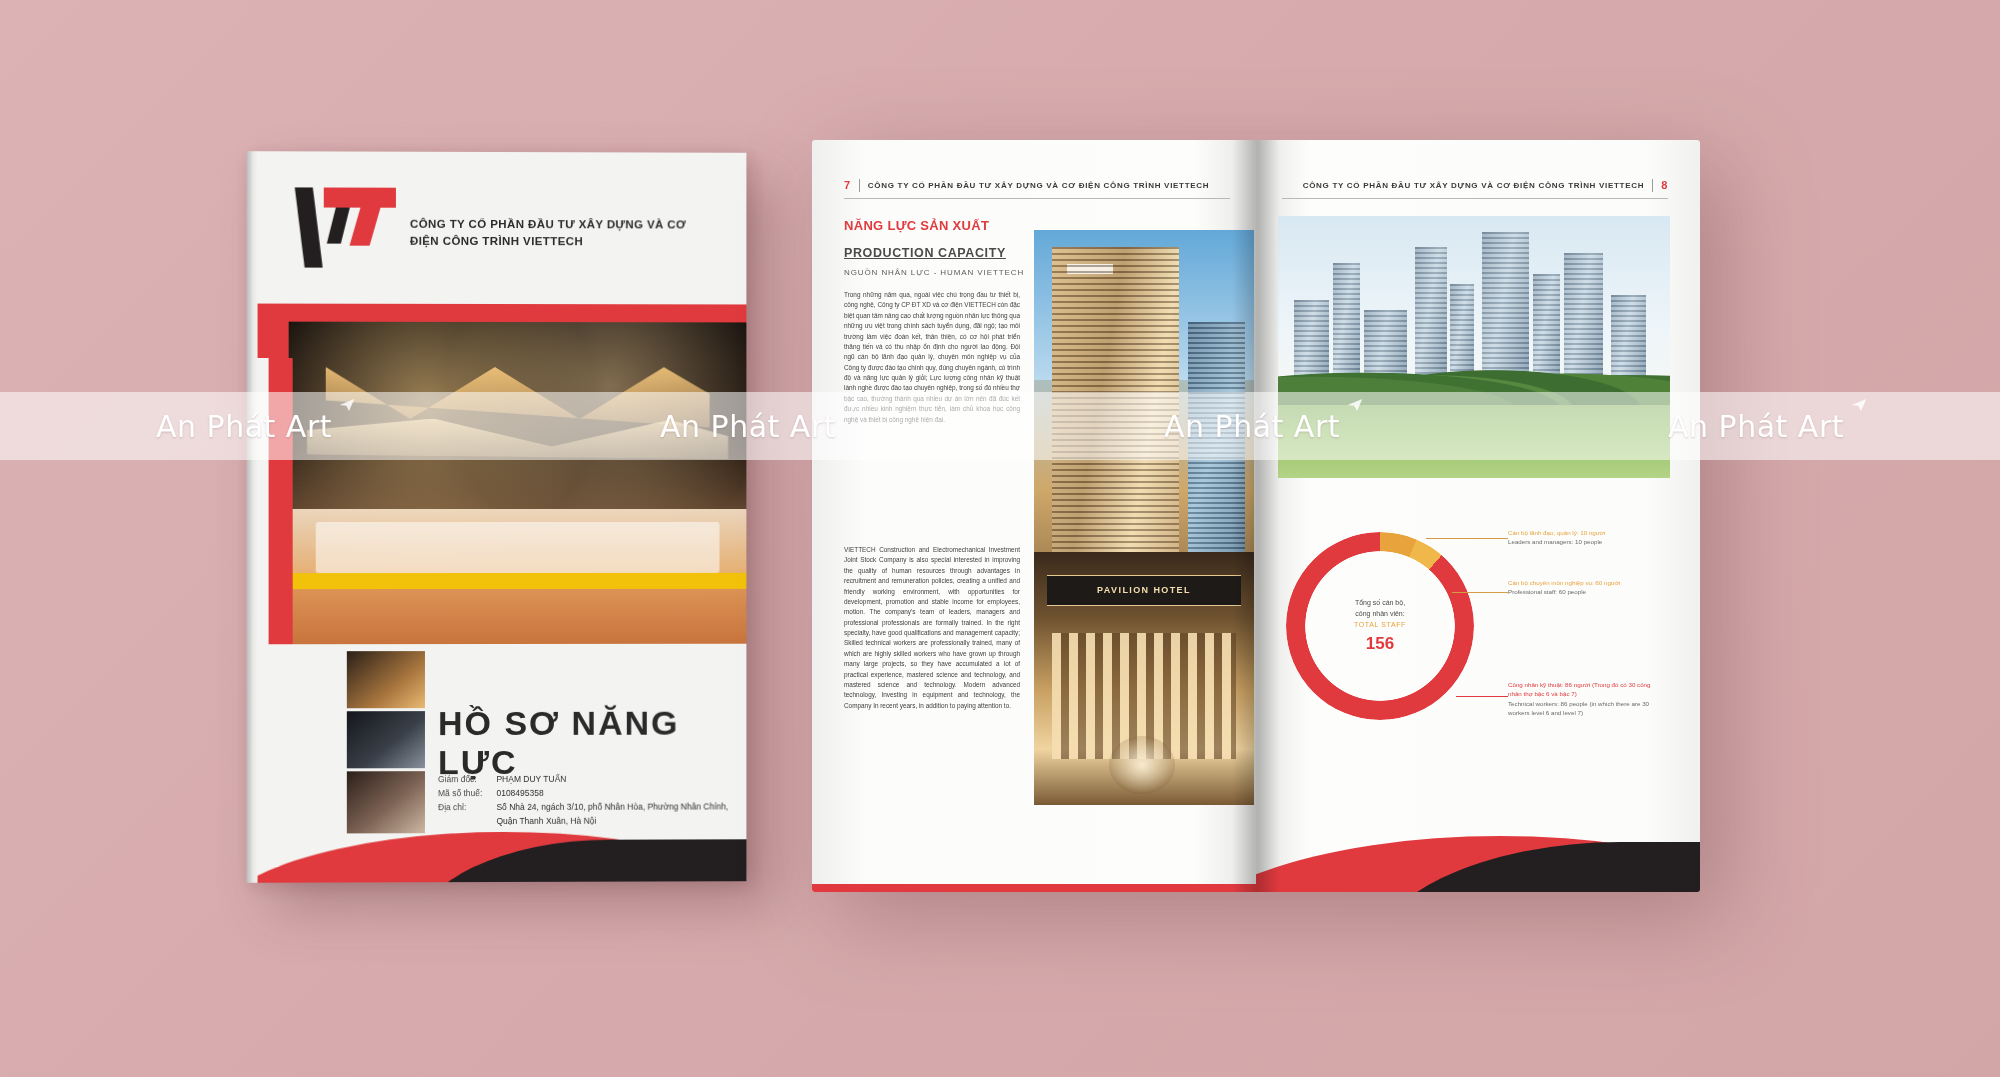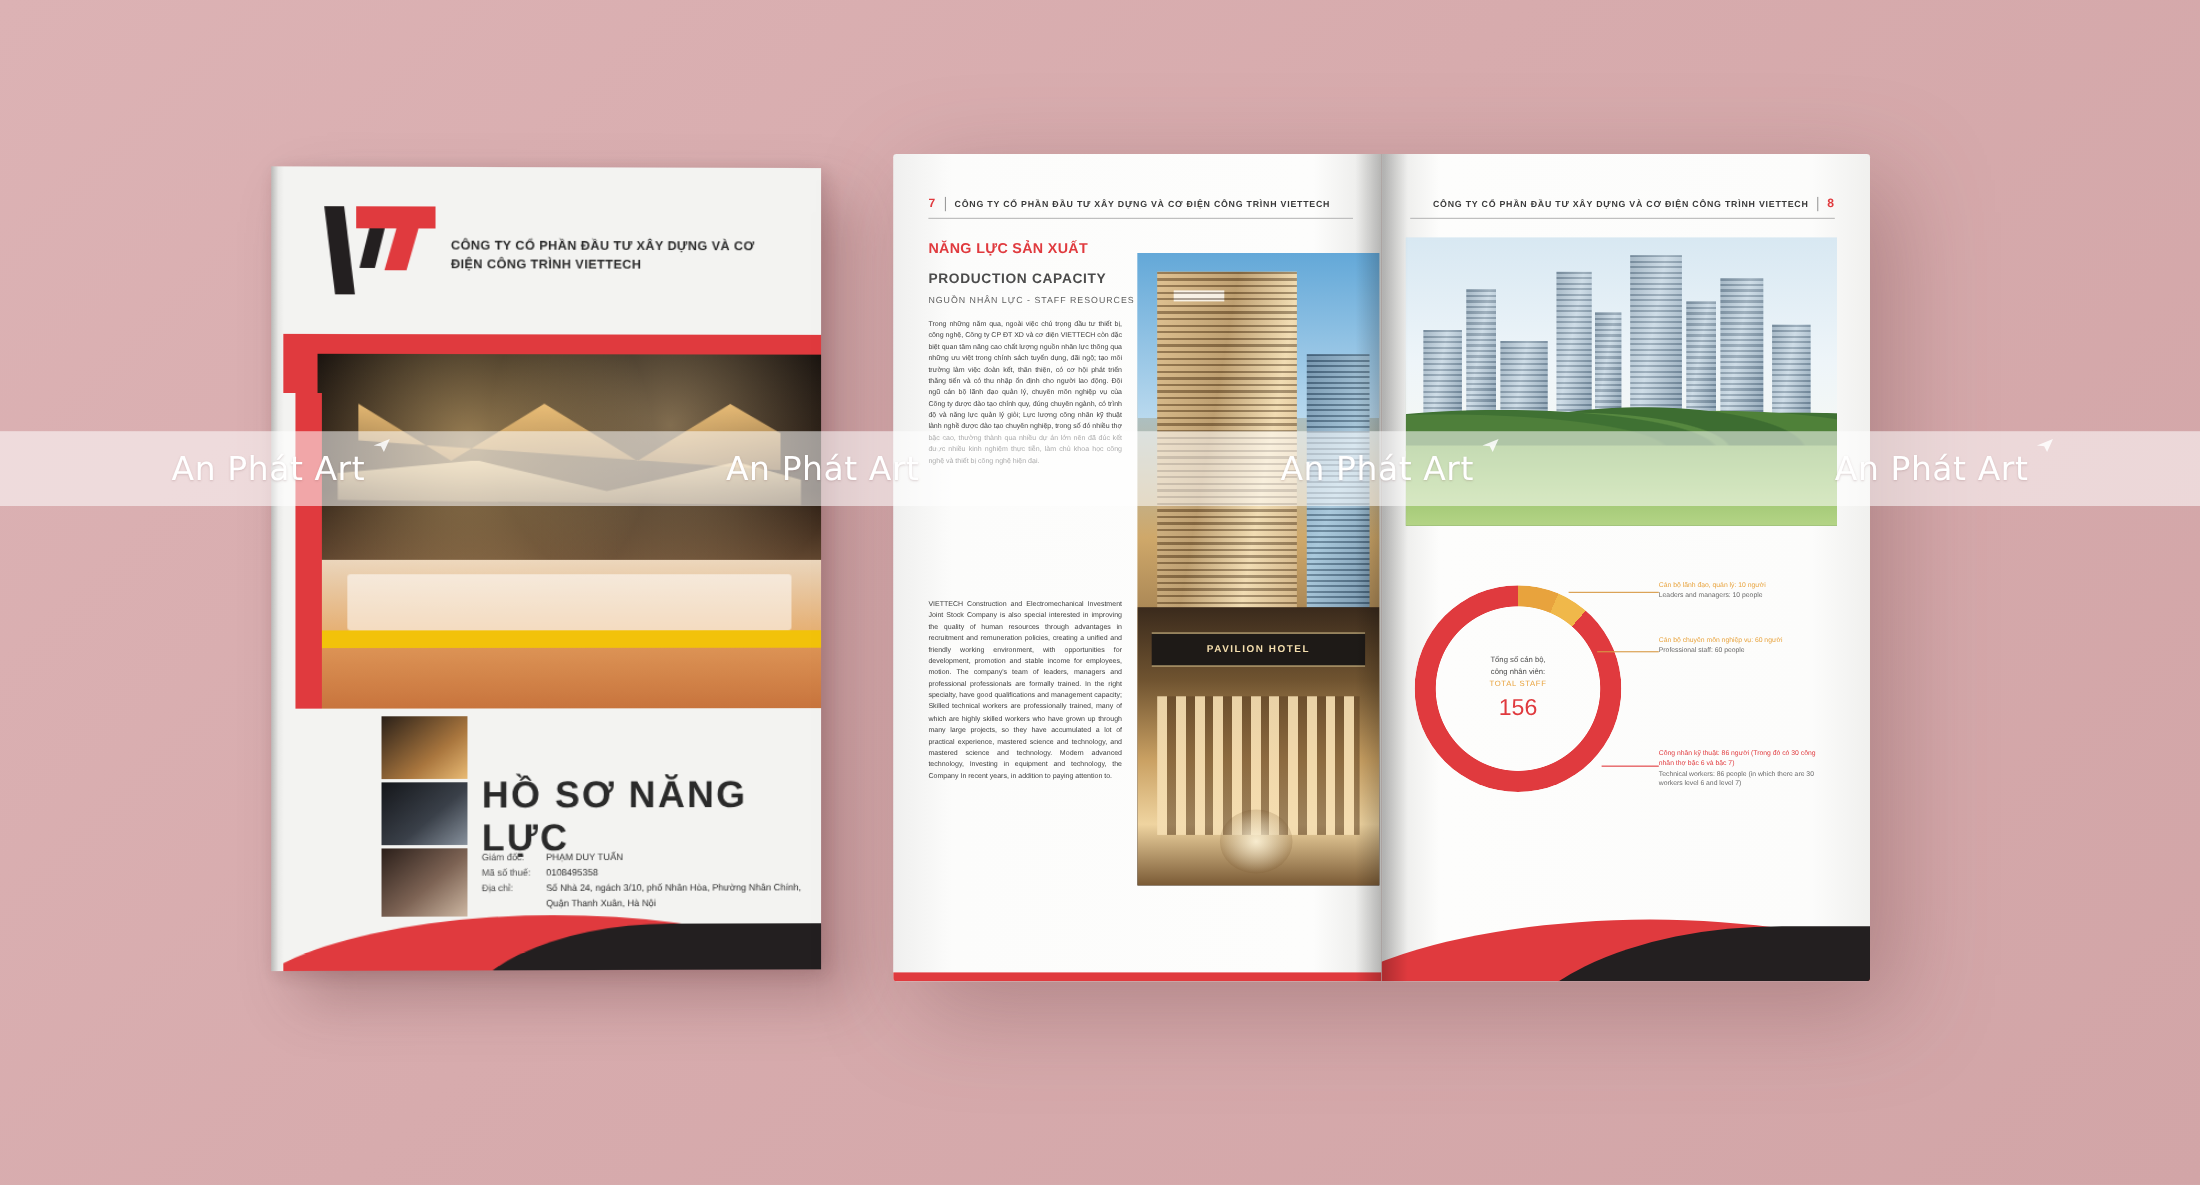--- a/index.html
+++ b/index.html
@@ -315,20 +315,21 @@
     margin-left: 12px;
   }
   .sec-sub {
     position: absolute;
     left: 32px;
     top: 106px;
     font-size: 12.5px;
     font-weight: bold;
     color: #4b4b4b;
     letter-spacing: 0.6px;
+    text-decoration: underline;
   }
   .sec-kicker {
     position: absolute;
     left: 32px;
     top: 128px;
     font-size: 8px;
     color: #5d5d5d;
     letter-spacing: 0.9px;
   }
   .col-text {
@@ -518,21 +519,21 @@
     display: flex;
     flex-direction: column;
     align-items: center;
     justify-content: center;
     text-align: center;
     gap: 1px;
   }
   .donut-center .l1,
   .donut-center .l2 { font-size: 7px; color: #4a4a4a; line-height: 1.3; }
   .donut-center .l3 { font-size: 7px; color: #e8a33d; letter-spacing: 0.6px; margin-top: 2px; }
-  .donut-center .total { font-size: 21px; color: #e03a3e; font-weight: normal; margin-top: 5px; }
+  .donut-center .total { font-size: 17px; color: #e03a3e; font-weight: bold; margin-top: 5px; }
 
   .legend {
     position: absolute;
     font-size: 6.2px;
     line-height: 1.5;
     width: 150px;
   }
   .legend .vn { color: #e8a33d; }
   .legend .en { color: #6a6a6a; }
   .legend.l-red .vn { color: #e03a3e; }
@@ -676,21 +677,21 @@
 
       <div class="pg-header left-header">
         <span class="num">7</span>
         <span class="vline"></span>
         <span>CÔNG TY CỔ PHẦN ĐẦU TƯ XÂY DỰNG VÀ CƠ ĐIỆN CÔNG TRÌNH VIETTECH</span>
       </div>
       <div class="hdr-rule left-rule"></div>
 
       <div class="sec-title">NĂNG LỰC SẢN XUẤT</div>
       <div class="sec-sub">PRODUCTION CAPACITY</div>
-      <div class="sec-kicker">NGUỒN NHÂN LỰC - STAFF RESOURCES</div>
+      <div class="sec-kicker">NGUỒN NHÂN LỰC - HUMAN VIETTECH</div>
 
       <div class="col-text col-vn">Trong những năm qua, ngoài việc chú trọng đầu tư thiết bị, công nghệ, Công ty CP ĐT XD và cơ điện VIETTECH còn đặc biệt quan tâm nâng cao chất lượng nguồn nhân lực thông qua những ưu việt trong chính sách tuyển dụng, đãi ngộ; tạo môi trường làm việc đoàn kết, thân thiện, có cơ hội phát triển thăng tiến và có thu nhập ổn định cho người lao động. Đội ngũ cán bộ lãnh đạo quản lý, chuyên môn nghiệp vụ của Công ty được đào tạo chính quy, đúng chuyên ngành, có trình độ và năng lực quản lý giỏi; Lực lượng công nhân kỹ thuật lành nghề được đào tạo chuyên nghiệp, trong số đó nhiều thợ bậc cao, thường thành qua nhiều dự án lớn nên đã đúc kết được nhiều kinh nghiệm thực tiễn, làm chủ khoa học công nghệ và thiết bị công nghệ hiện đại.</div>
       <div class="col-text col-en">VIETTECH Construction and Electromechanical Investment Joint Stock Company is also special interested in improving the quality of human resources through advantages in recruitment and remuneration policies, creating a unified and friendly working environment, with opportunities for development, promotion and stable income for employees, motion. The company's team of leaders, managers and professional professionals are formally trained. In the right specialty, have good qualifications and management capacity; Skilled technical workers are professionally trained, many of which are highly skilled workers who have grown up through many large projects, so they have accumulated a lot of practical experience, mastered science and technology, and mastered science and technology. Modern advanced technology, Investing in equipment and technology, the Company In recent years, in addition to paying attention to.</div>
 
       <div class="left-photo">
         <div class="sky"></div>
         <div class="tower">
             <div class="tower-sign"></div>
           </div>
         <div class="glasstower"></div>

